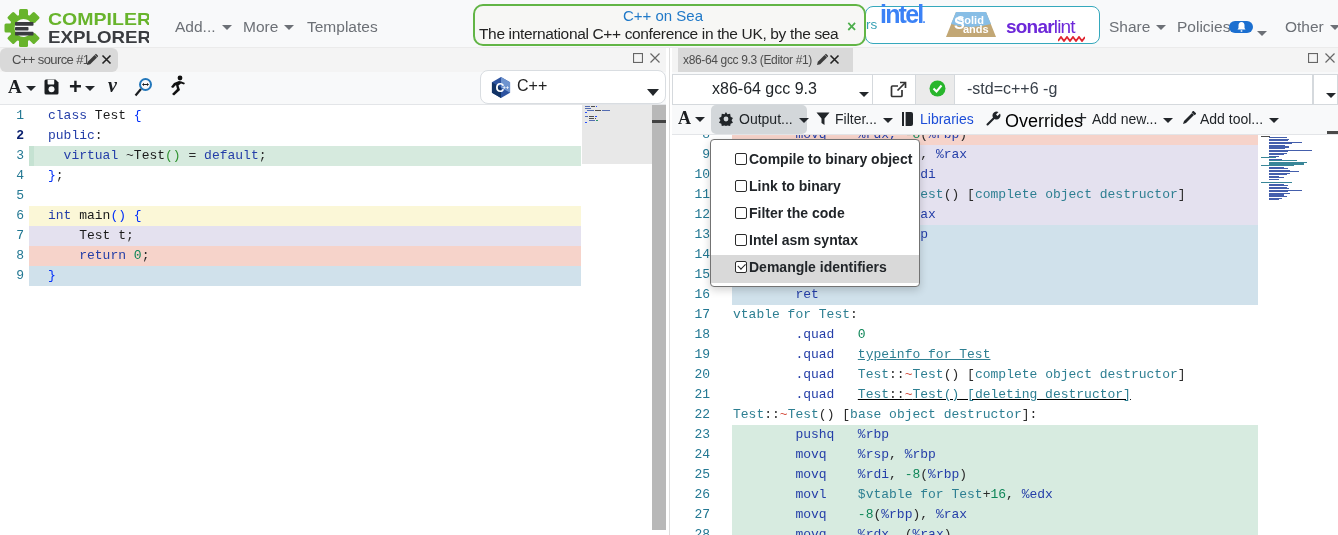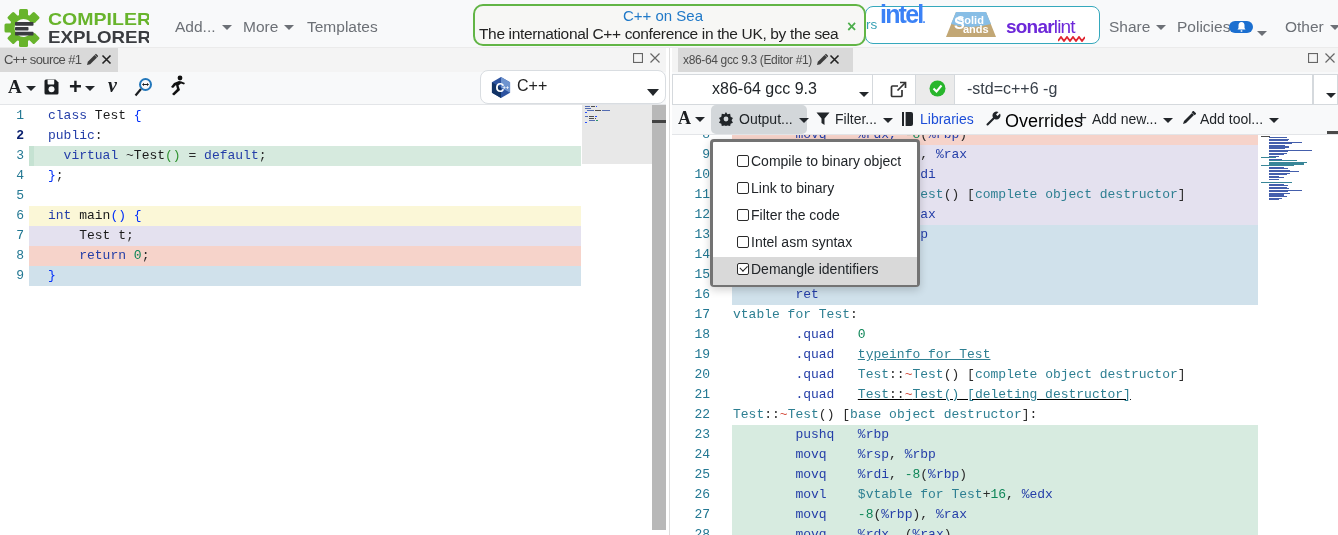--- a/index.html
+++ b/index.html
@@ -90,21 +90,21 @@
   <div class="navlink" style="left:1177px;">Policies</div>
   <div class="abs" style="left:1229px;top:21px;width:24px;height:12px;border-radius:6px;background:#1b6fd0;"></div>
   <svg class="abs" style="left:1236px;top:22px;" width="11" height="10" viewBox="0 0 11 10">
     <path d="M5.5 0 C3.5 0 2.5 1.5 2.5 3.5 L2.5 6 L1.5 7.5 L9.5 7.5 L8.5 6 L8.5 3.5 C8.5 1.5 7.5 0 5.5 0 Z" fill="#fff"></path>
     <rect x="4.5" y="8.2" width="2" height="1.5" rx="0.7" fill="#fff"></rect>
   </svg>
   <div class="abs" style="left:1257px;top:24px;"><span class="caret" style="margin-left:0;"></span></div>
   <div class="navlink" style="left:1285px;">Other<span class="caret"></span></div>
 
   <div class="abs tabbar" style="left:0;top:48px;width:666px;height:24px;"></div>
-  <div class="tab" style="left:0;width:118px;padding-left:4px;letter-spacing:-0.6px;">C++ source #1
+  <div class="tab" style="left:0;width:118px;padding-left:12px;letter-spacing:-0.6px;border-radius:6px;">C++ source #1
     <svg style="position:absolute;left:86px;top:5px;" width="12" height="13" viewBox="0 0 12 13">
         <path d="M1 12 L1.8 8.8 L8.6 2 L11 4.4 L4.2 11.2 Z" fill="#3c3c3c"></path>
         <path d="M9.4 1.2 L11.8 3.6" stroke="#3c3c3c" stroke-width="1.6"></path>
       </svg>
     <svg style="position:absolute;left:101px;top:6px;" width="11" height="11" viewBox="0 0 11 11">
         <path d="M1.5 1.5 L9.5 9.5 M9.5 1.5 L1.5 9.5" stroke="#222" stroke-width="1.6"></path>
       </svg>
   </div>
 
   <svg class="abs" style="left:633px;top:53px;" width="10" height="10" viewBox="0 0 10 10">
@@ -359,21 +359,21 @@
         <i style="position:absolute;left:8px;top:57.8px;width:21.2px;height:1.2px;background:#3a56a8;opacity:.95;"></i>
         <i style="position:absolute;left:8px;top:59.4px;width:15.0px;height:1.2px;background:#3a56a8;opacity:.95;"></i>
         <i style="position:absolute;left:8px;top:60.9px;width:17.5px;height:1.2px;background:#3a56a8;opacity:.95;"></i>
         <i style="position:absolute;left:8px;top:62.5px;width:12.5px;height:1.2px;background:#3a56a8;opacity:.95;"></i>
         <i style="position:absolute;left:8px;top:64.0px;width:10.0px;height:1.2px;background:#3a56a8;opacity:.95;"></i>
       </div>
   </div>
 
   <div class="abs" style="left:1327px;top:131px;width:11px;height:3px;background:#4a4a4a;"></div>
 
-  <div class="abs" id="menu" style="left:710px;top:139px;width:210px;height:148px;background:#fff;border:3px solid #737373;border-radius:4px;box-shadow:0 3px 9px rgba(0,0,0,0.18);font-size:14px;color:#212529;">
+  <div class="abs" id="menu" style="left:710px;top:139px;width:210px;height:148px;background:#fff;border:1px solid #737373;border-radius:4px;box-shadow:0 3px 9px rgba(0,0,0,0.18);font-size:14px;color:#212529;font-weight:bold;">
     <div style="position:relative;height:27px;margin-top:7px;">
         <span class="cb"></span>
         <span class="cbt">Compile to binary object</span>
       </div>
     <div style="position:relative;height:27px;">
         <span class="cb"></span>
         <span class="cbt">Link to binary</span>
       </div>
     <div style="position:relative;height:27px;">
         <span class="cb"></span>

